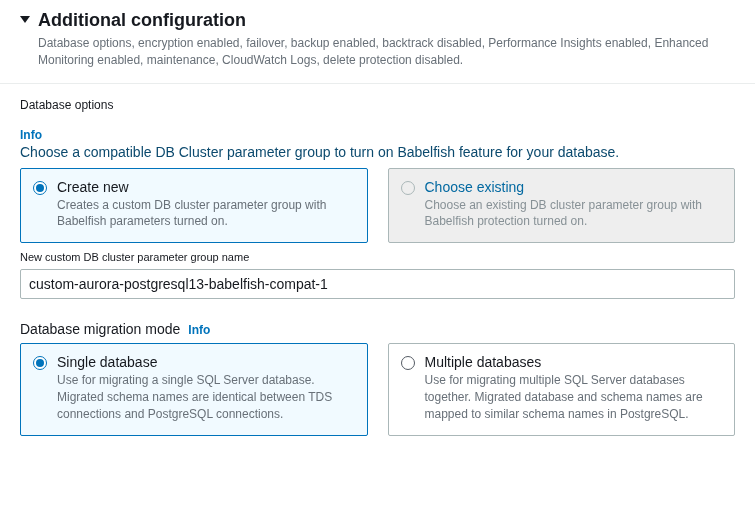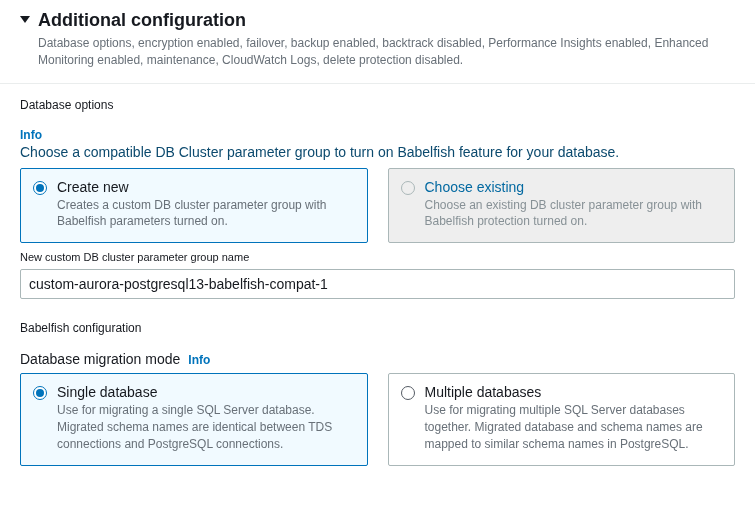--- a/index.html
+++ b/index.html
@@ -193,21 +193,20 @@
       <div class="tile-body">
         <div class="tile-title">Choose existing</div>
         <div class="tile-desc">Choose an existing DB cluster parameter group with Babelfish protection turned on.</div>
       </div>
     </div>
   </div>
 
   <div class="plain-label">New custom DB cluster parameter group name</div>
   <input type="text" class="text-input" value="custom-aurora-postgresql13-babelfish-compat-1" style="">
 
-  <div class="heading">Babelfish configuration</div>
 
   <div class="field-label-row">
     <span class="field-label">Database migration mode</span>
     <span class="info-link">Info</span>
   </div>
 
   <div class="tile-row" style="margin-top:6px; margin-bottom:0;">
     <div class="tile selected">
       <div class="radio checked"></div>
       <div class="tile-body">

